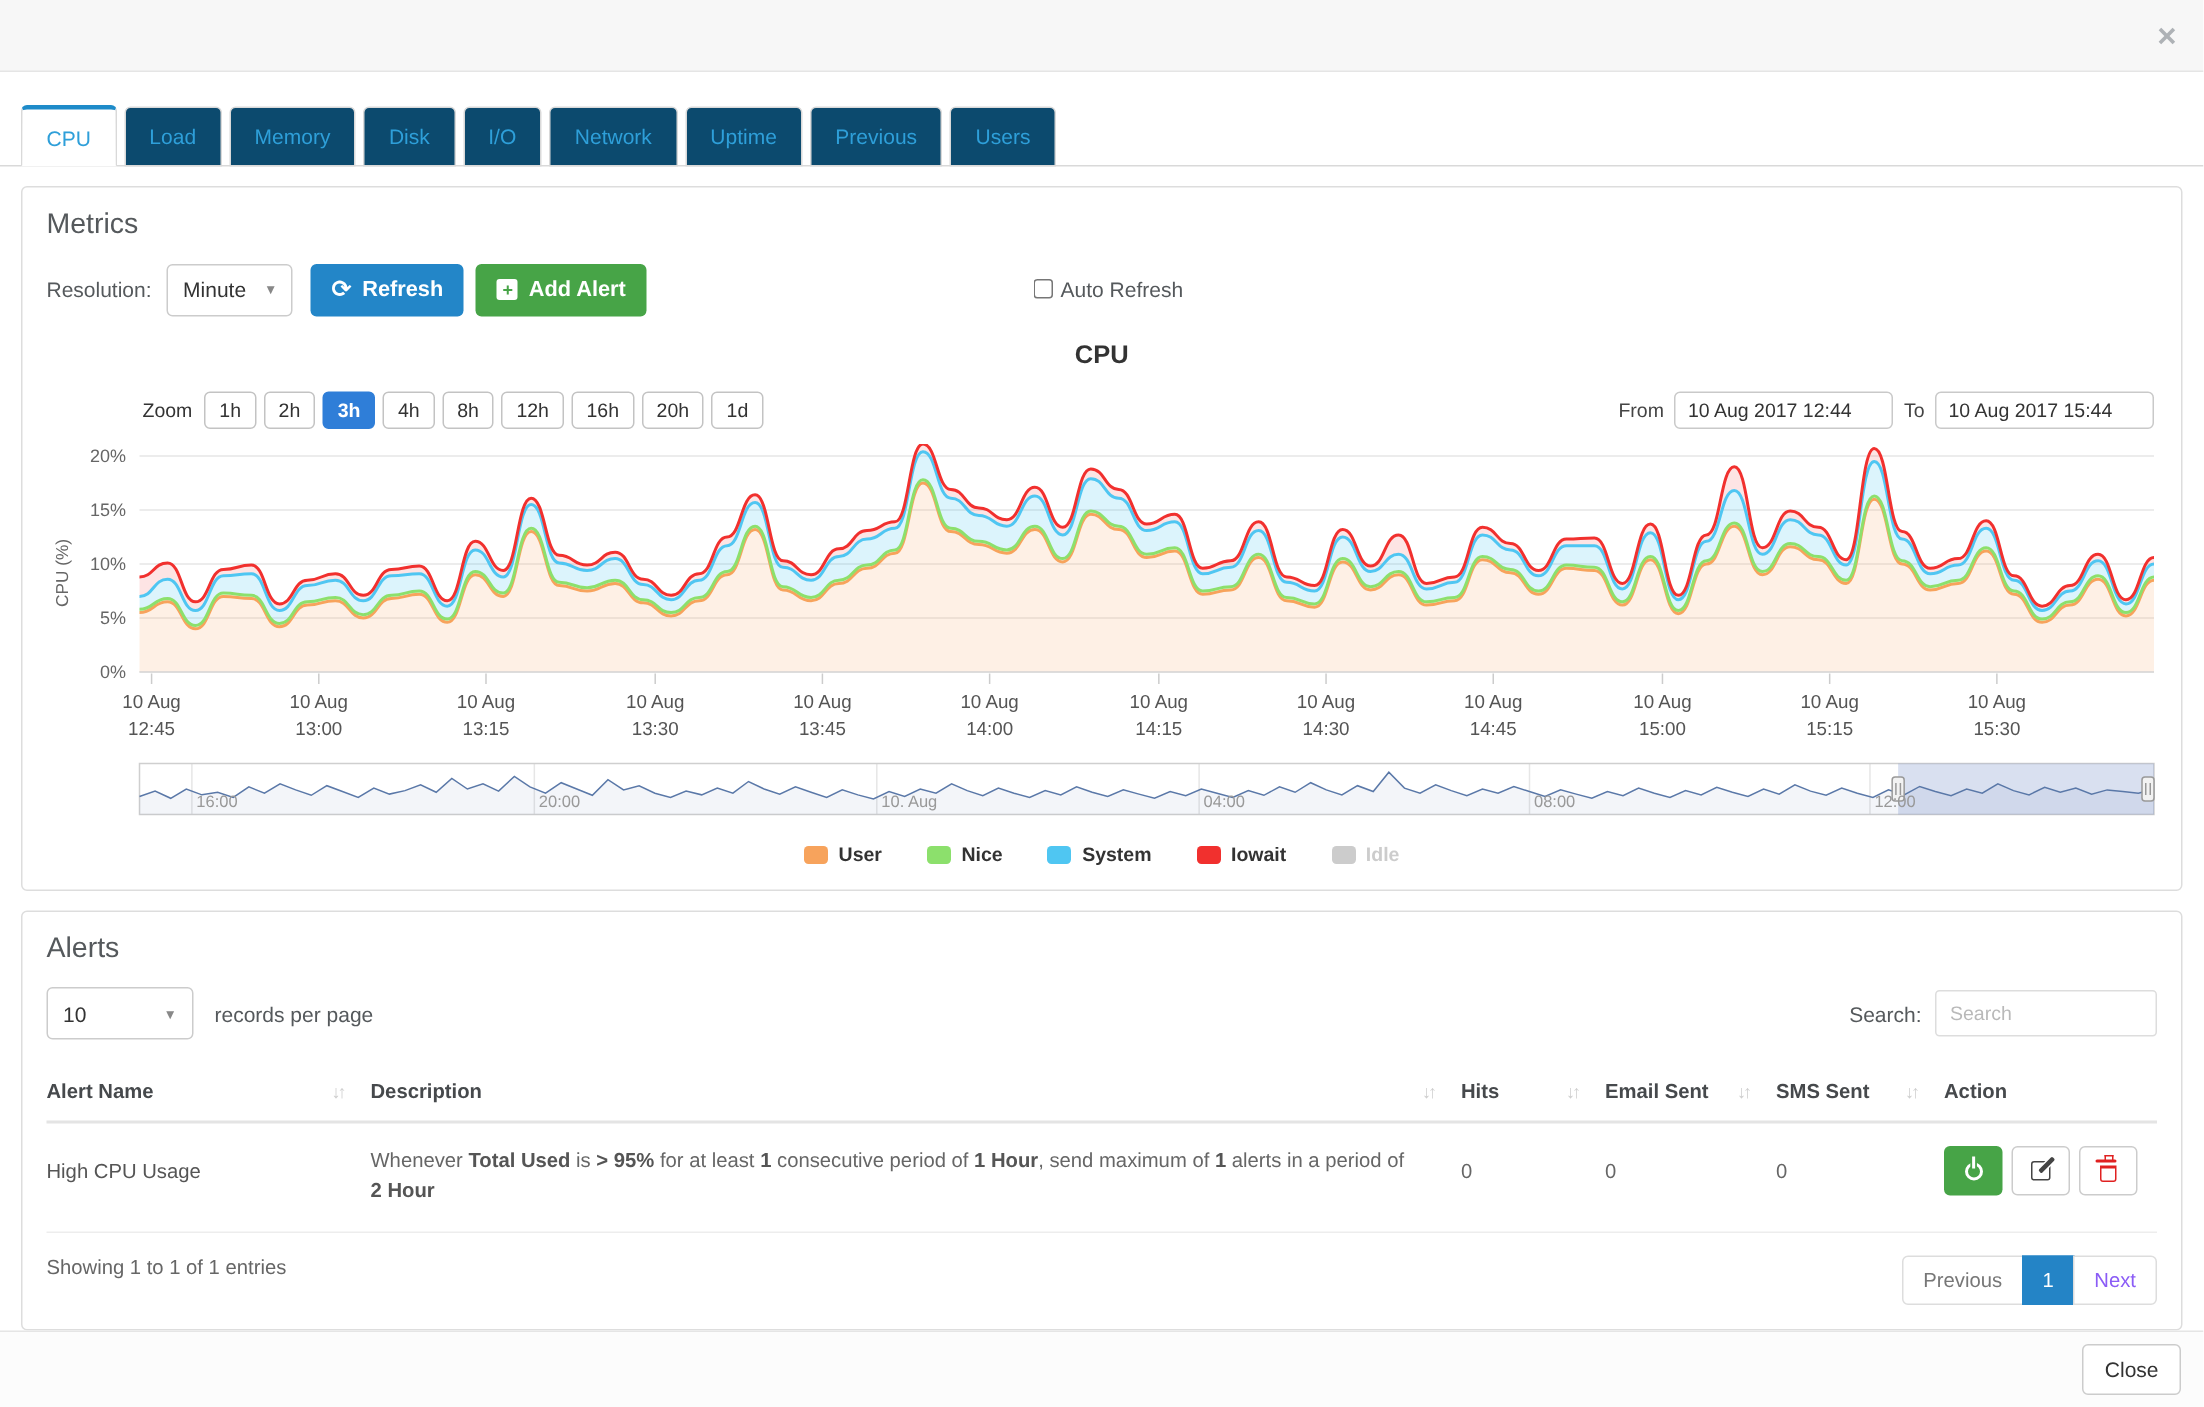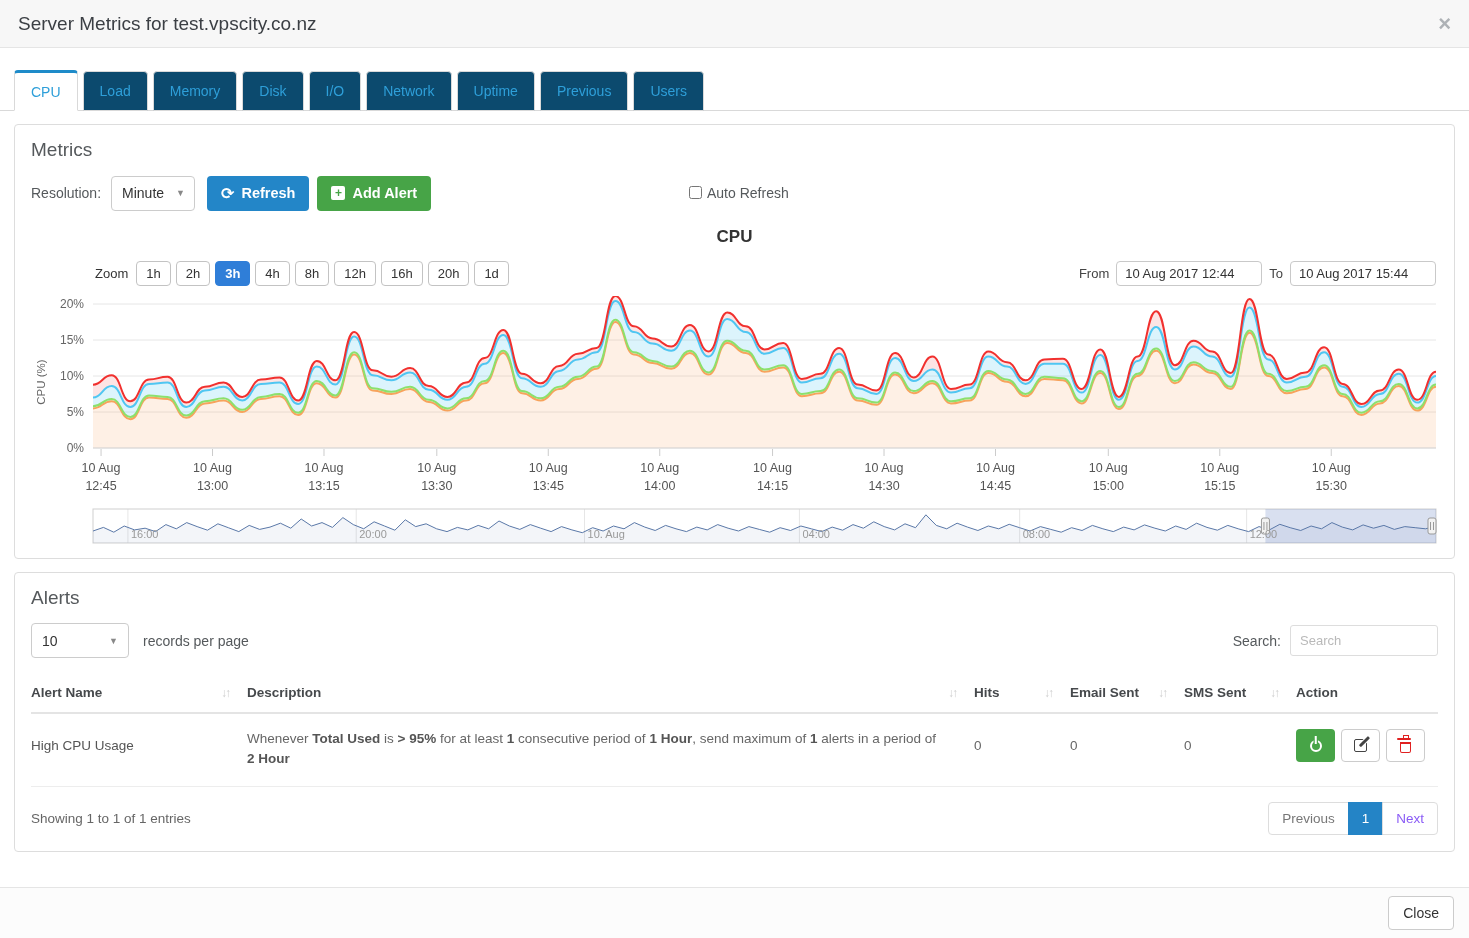--- a/index.html
+++ b/index.html
@@ -103,40 +103,39 @@
     position:relative; display:inline-block; }
   .edit-icon::after { content:''; position:absolute; width:2.6px; height:13px; background:#444;
     transform:rotate(45deg); top:-5px; right:0px; border-radius:1px;
     box-shadow:0 0 0 1px #fff; }
   .trash-icon { width:11px; height:11px; border:1.6px solid #e02121; border-top:2.6px solid #e02121;
     border-radius:0 0 2px 2px; position:relative; display:inline-block; margin-top:4px; }
   .trash-icon::before { content:''; position:absolute; top:-6px; left:-3.6px; width:14px;
     height:2.4px; background:#e02121; border-radius:1px; }
   .trash-icon::after { content:''; position:absolute; top:-9px; left:2px; width:4px; height:3px;
     border:1.4px solid #e02121; border-bottom:none; }
-  .alerts-footer { display:flex; align-items:center; margin-top:15px; padding-bottom:8px;gap:46px; }
+  .alerts-footer { display:flex; margin-top:15px; padding-bottom:8px;gap:46px; }
   .summary { font-size:13.5px; color:#666; }
   .pagination { margin-left:auto; display:flex; }
   .pg-btn { border:1px solid #ddd; background:#fff; padding:8px 13px; font-size:13.5px;
     color:#777; margin-left:-1px; cursor:pointer; font-family:inherit; }
   .pg-btn:first-child { border-radius:4px 0 0 4px; }
   .pg-btn:last-child { border-radius:0 4px 4px 0; color:#8b5cf6; }
   .pg-btn.active { background:#2484c6; border-color:#2484c6; color:#fff; }
   
   .modal-footer { position:absolute; left:0; right:0; bottom:0; height:51px;
     border-top:1px solid #e5e5e5; background:#fcfcfc; display:flex; align-items:center;
     justify-content:flex-end; padding:4px 15px; }
   .btn-close { background:#fff; border:1px solid #ccc; border-radius:4px; padding:8px 14px;
     font-size:14px; color:#333; cursor:pointer; font-family:inherit; }
 </style>
 </head>
 <body>
 
 <div class="modal-header">
-  <span class="modal-title">Server Metrics for test.vpscity.co.nz</span>
   <span class="close-x">×</span>
 </div>
 
 <div class="tab-bar" id="tab-bar">
     <div class="tab active">CPU</div>
     <div class="tab">Load</div>
     <div class="tab">Memory</div>
     <div class="tab">Disk</div>
     <div class="tab">I/O</div>
     <div class="tab">Network</div>
@@ -262,20 +261,42 @@
         <line x1="1402.5" y1="16" x2="1402.5" y2="24" stroke="#999"></line>
       </g>
       <text x="99.918" y="32" font-size="11" fill="#999">16:00</text>
       <text x="328.228" y="32" font-size="11" fill="#999">20:00</text>
       <text x="556.538" y="32" font-size="11" fill="#999">10. Aug</text>
       <text x="771.418" y="32" font-size="11" fill="#999">04:00</text>
       <text x="991.67" y="32" font-size="11" fill="#999">08:00</text>
       <text x="1218.637" y="32" font-size="11" fill="#999">12:00</text>
     </svg>
 
+  <div class="legend" id="legend">
+      <div class="legend-item">
+        <span class="legend-swatch" style="background: rgb(247, 163, 92);"></span>
+        <span class="legend-text">User</span>
+      </div>
+      <div class="legend-item">
+        <span class="legend-swatch" style="background: rgb(140, 224, 108);"></span>
+        <span class="legend-text">Nice</span>
+      </div>
+      <div class="legend-item">
+        <span class="legend-swatch" style="background: rgb(79, 198, 242);"></span>
+        <span class="legend-text">System</span>
+      </div>
+      <div class="legend-item">
+        <span class="legend-swatch" style="background: rgb(241, 48, 46);"></span>
+        <span class="legend-text">Iowait</span>
+      </div>
+      <div class="legend-item disabled">
+        <span class="legend-swatch" style="background: rgb(204, 204, 204);"></span>
+        <span class="legend-text">Idle</span>
+      </div>
+    </div>
 </div>
 
 <div class="panel">
   <div class="panel-heading">Alerts</div>
 
   <div class="alerts-controls">
     <div class="select-box records-select">
       <span>10</span>
       <span class="select-caret">▼</span>
     </div>

